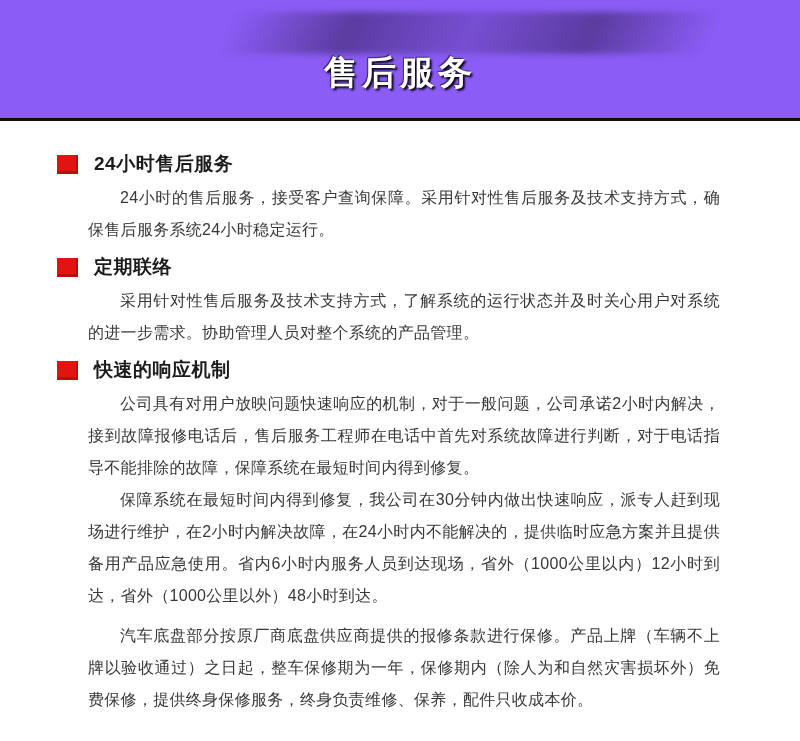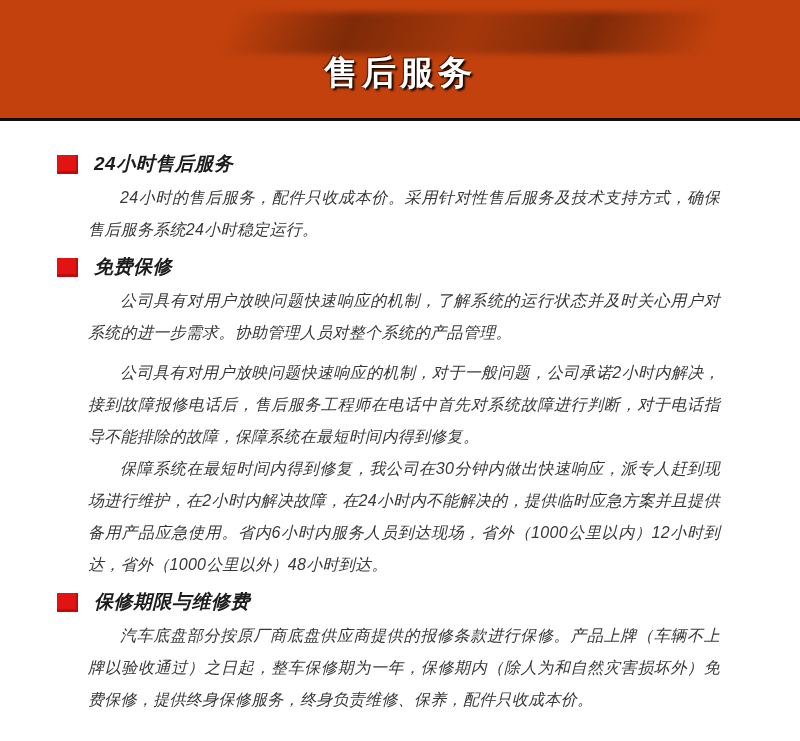--- a/index.html
+++ b/index.html
@@ -47,21 +47,20 @@
     font-size: 34px;
     font-weight: bold;
     letter-spacing: 4px;
     text-shadow: 2px 2px 2px rgba(0,0,0,0.9), -1px -1px 1px rgba(0,0,0,0.6);
   }
   .content {
     padding: 30px 80px 0 88px;
   }
   .section {
     margin-bottom: 8px;
-    font-style: italic;
   }
   .section-heading {
     display: flex;
     align-items: center;
     gap: 16px;
     height: 26px;
     margin-left: -31px;
     margin-bottom: 5px;
   }
   .bullet {
@@ -85,55 +84,55 @@
     color: #383838;
     text-indent: 2em;
     text-align: justify;
     letter-spacing: 0.3px;
   }
 </style>
 </head>
 <body>
 
 <div class="page">
-  <header class="banner" style="background: #c2410c;">
+  <header class="banner" style="background: #8b5cf6;">
     <div class="watermark"></div>
     <h1 class="banner-title" style="color: rgb(255, 255, 255);">售后服务</h1>
   </header>
   <main class="content" id="sections-root">
   <section class="section">
     <div class="section-heading">
       <span class="bullet" style="background: rgb(225, 19, 19);"></span>
       <h2 class="heading-text">24小时售后服务</h2>
     </div>
     <div class="paras">
-          <p class="para">24小时的售后服务，配件只收成本价。采用针对性售后服务及技术支持方式，确保售后服务系统24小时稳定运行。</p>
+          <p class="para">24小时的售后服务，接受客户查询保障。采用针对性售后服务及技术支持方式，确保售后服务系统24小时稳定运行。</p>
         </div>
   </section>
 
   <section class="section">
     <div class="section-heading">
       <span class="bullet" style="background: rgb(225, 19, 19);"></span>
-      <h2 class="heading-text">免费保修</h2>
+      <h2 class="heading-text">定期联络</h2>
     </div>
     <div class="paras">
-          <p class="para">公司具有对用户放映问题快速响应的机制，了解系统的运行状态并及时关心用户对系统的进一步需求。协助管理人员对整个系统的产品管理。</p>
+          <p class="para">采用针对性售后服务及技术支持方式，了解系统的运行状态并及时关心用户对系统的进一步需求。协助管理人员对整个系统的产品管理。</p>
         </div>
   </section>
 
   <section class="section">
+    <div class="section-heading">
+      <span class="bullet" style="background: rgb(225, 19, 19);"></span>
+      <h2 class="heading-text">快速的响应机制</h2>
+    </div>
     <div class="paras">
           <p class="para">公司具有对用户放映问题快速响应的机制，对于一般问题，公司承诺2小时内解决，接到故障报修电话后，售后服务工程师在电话中首先对系统故障进行判断，对于电话指导不能排除的故障，保障系统在最短时间内得到修复。</p>
           <p class="para">保障系统在最短时间内得到修复，我公司在30分钟内做出快速响应，派专人赶到现场进行维护，在2小时内解决故障，在24小时内不能解决的，提供临时应急方案并且提供备用产品应急使用。省内6小时内服务人员到达现场，省外（1000公里以内）12小时到达，省外（1000公里以外）48小时到达。</p>
         </div>
   </section>
 
   <section class="section">
-    <div class="section-heading">
-      <span class="bullet" style="background: rgb(225, 19, 19);"></span>
-      <h2 class="heading-text">保修期限与维修费</h2>
-    </div>
     <div class="paras">
           <p class="para">汽车底盘部分按原厂商底盘供应商提供的报修条款进行保修。产品上牌（车辆不上牌以验收通过）之日起，整车保修期为一年，保修期内（除人为和自然灾害损坏外）免费保修，提供终身保修服务，终身负责维修、保养，配件只收成本价。</p>
         </div>
   </section>
 </main>
 </div>
 
 </body></html>

